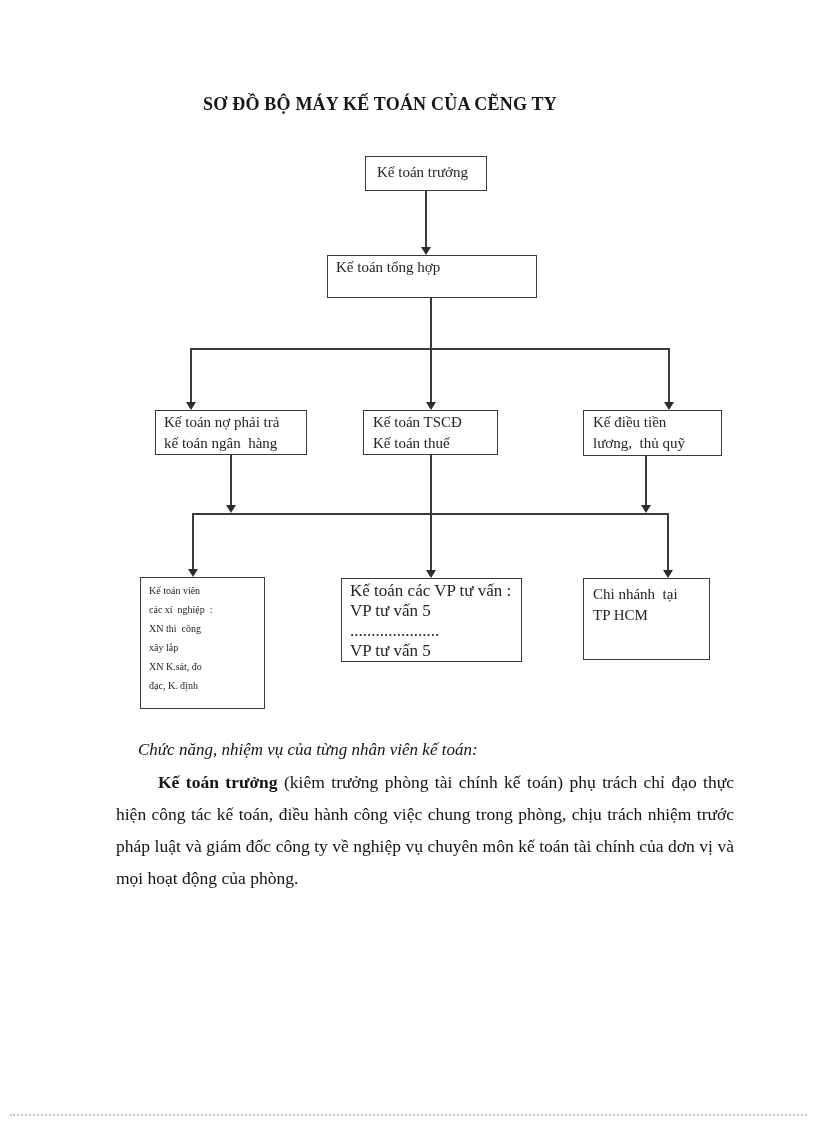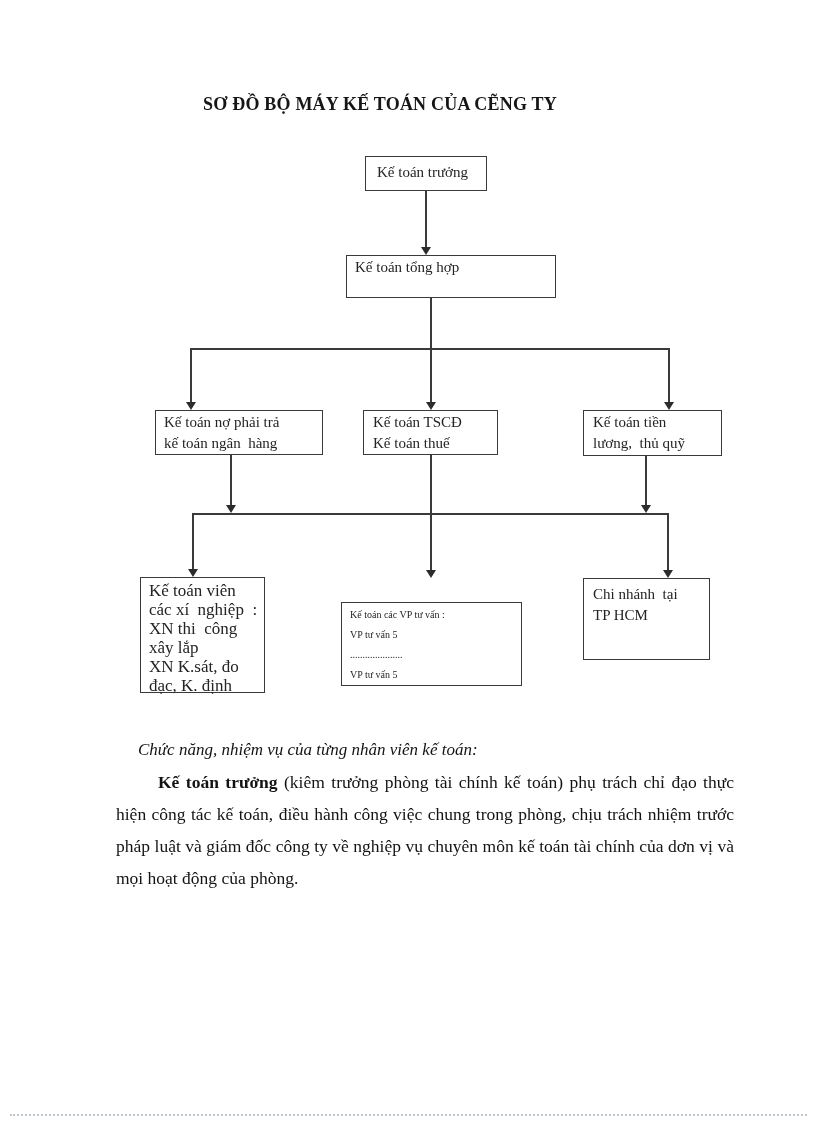--- a/index.html
+++ b/index.html
@@ -7,26 +7,26 @@
         font-family:"Liberation Serif", serif;color:#1b1b1b;overflow:hidden;}
   *{box-sizing:border-box;}
 
   .doc-title{position:absolute;top:94px;left:0;width:760px;text-align:center;
              font-size:18px;font-weight:700;letter-spacing:0.2px;color:#161616;}
 
   
   .box{position:absolute;border:1.4px solid #3a3a3a;background:#fff;color:#242424;}
   .box .bl{display:block;white-space:pre-wrap;}
   #b1{left:365px;top:156px;width:122px;height:35px;font-size:15px;padding:7px 0 0 11px;}
-  #b2{left:327px;top:255px;width:210px;height:43px;font-size:15px;line-height:20px;padding:1px 0 0 8px;margin-left:19px;}
-  #b3{left:155px;top:410px;width:168px;height:45px;font-size:15px;line-height:21px;padding:1px 0 0 8px;}
+  #b2{left:327px;top:255px;width:210px;height:43px;font-size:15px;line-height:20px;padding:1px 0 0 8px;}
+  #b3{left:155px;top:410px;width:152px;height:45px;font-size:15px;line-height:21px;padding:1px 0 0 8px;}
   #b4{left:363px;top:410px;width:135px;height:45px;font-size:15px;line-height:21px;padding:1px 8px 0 9px;}
   #b5{left:583px;top:410px;width:139px;height:46px;font-size:15px;line-height:21px;padding:1px 0 0 9px;}
-  #b6{left:140px;top:577px;width:125px;height:116px;font-size:17px;line-height:19px;padding:3px 0 0 8px;}
-  #b7{left:341px;top:578px;width:181px;height:84px;font-size:10px;line-height:20px;padding:2px 0 0 8px;margin-top:24px;}
+  #b6{left:140px;top:577px;width:125px;height:132px;font-size:10px;line-height:19px;padding:3px 0 0 8px;}
+  #b7{left:341px;top:578px;width:181px;height:84px;font-size:17px;line-height:20px;padding:2px 0 0 8px;}
   #b8{left:583px;top:578px;width:127px;height:82px;font-size:15px;line-height:21px;padding:5px 0 17px 9px;}
 
   
   .vl{position:absolute;width:1.5px;background:#3a3a3a;}
   .hl{position:absolute;height:1.5px;background:#3a3a3a;}
   .ar{position:absolute;width:0;height:0;border-left:5px solid transparent;
       border-right:5px solid transparent;border-top:8px solid #2c2c2c;}
 
   
   .bodytext{position:absolute;left:99px;top:734px;width:618px;
@@ -57,21 +57,21 @@
     <span class="bl">Kế toán nợ phải trả</span>
     <span class="bl">kế toán ngân  hàng</span>
   </div>
 
   <div class="box" id="b4">
     <span class="bl">Kế toán TSCĐ</span>
     <span class="bl">Kế toán thuế</span>
   </div>
 
   <div class="box" id="b5">
-    <span class="bl">Kế toán tiền</span>
+    <span class="bl">Kế điều tiền</span>
     <span class="bl">lương,  thủ quỹ</span>
   </div>
 
   <div class="box" id="b6">
     <span class="bl">Kế toán viên</span>
     <span class="bl">các xí  nghiệp  :</span>
     <span class="bl">XN thi  công</span>
     <span class="bl">xây lắp</span>
     <span class="bl">XN K.sát, đo</span>
     <span class="bl">đạc, K. định</span>

